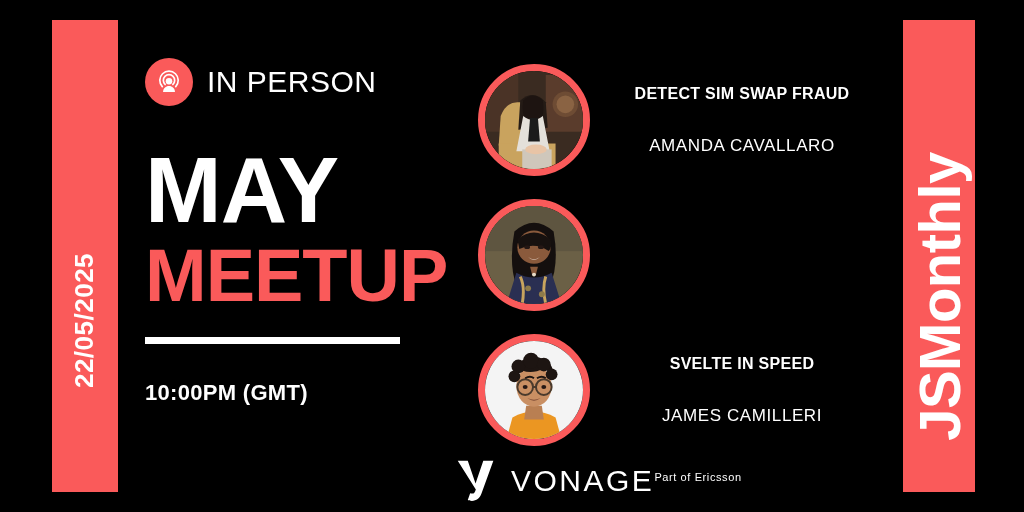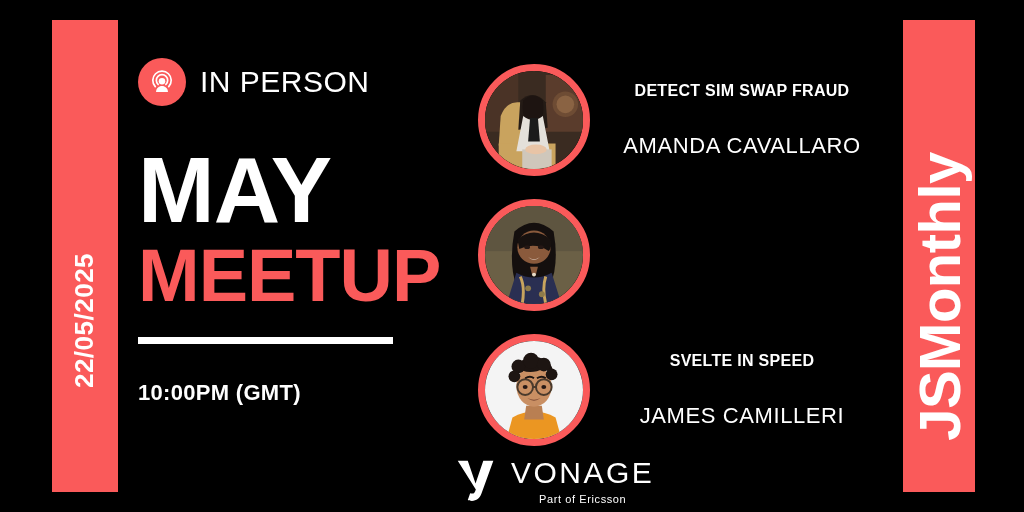--- a/index.html
+++ b/index.html
@@ -45,21 +45,21 @@
     font-size:58px;
     font-weight:bold;
     letter-spacing:-0.5px;
     position:relative;
     top:40px;
   }
 
   
   .left-col {
     position:absolute;
-    left:138px; top:20px;
+    left:145px; top:20px;
     width:290px; height:472px;
   }
 
   .badge {
     display:flex;
     align-items:center;
     gap:14px;
     margin-top:38px;
   }
   .badge-icon {
@@ -121,21 +121,21 @@
   }
 
   
   .vonage {
     position:absolute;
     left:455px; top:455px;
     display:flex;
     align-items:center;
     gap:14px;
   }
-  .vonage-word-wrap { display:flex; flex-direction:column; }
+  .vonage-word-wrap { display:flex; flex-direction:row; }
   .vonage-word {
     color:#ffffff;
     font-size:30px;
     font-weight:400;
     letter-spacing:2.5px;
     line-height:1;
   }
   .vonage-tag {
     color:#ffffff;
     font-size:11px;
@@ -174,21 +174,21 @@
   }
   .speaker-title {
     color:#ffffff;
     font-size:16px;
     font-weight:bold;
     letter-spacing:0.3px;
     line-height:1.25;
   }
   .speaker-name {
     color:#ffffff;
-    font-size:22px;
+    font-size:17px;
     font-weight:400;
     letter-spacing:0.6px;
     margin-top:32px;
   }
 </style>
 </head>
 <body>
 
 <div class="poster">
 

